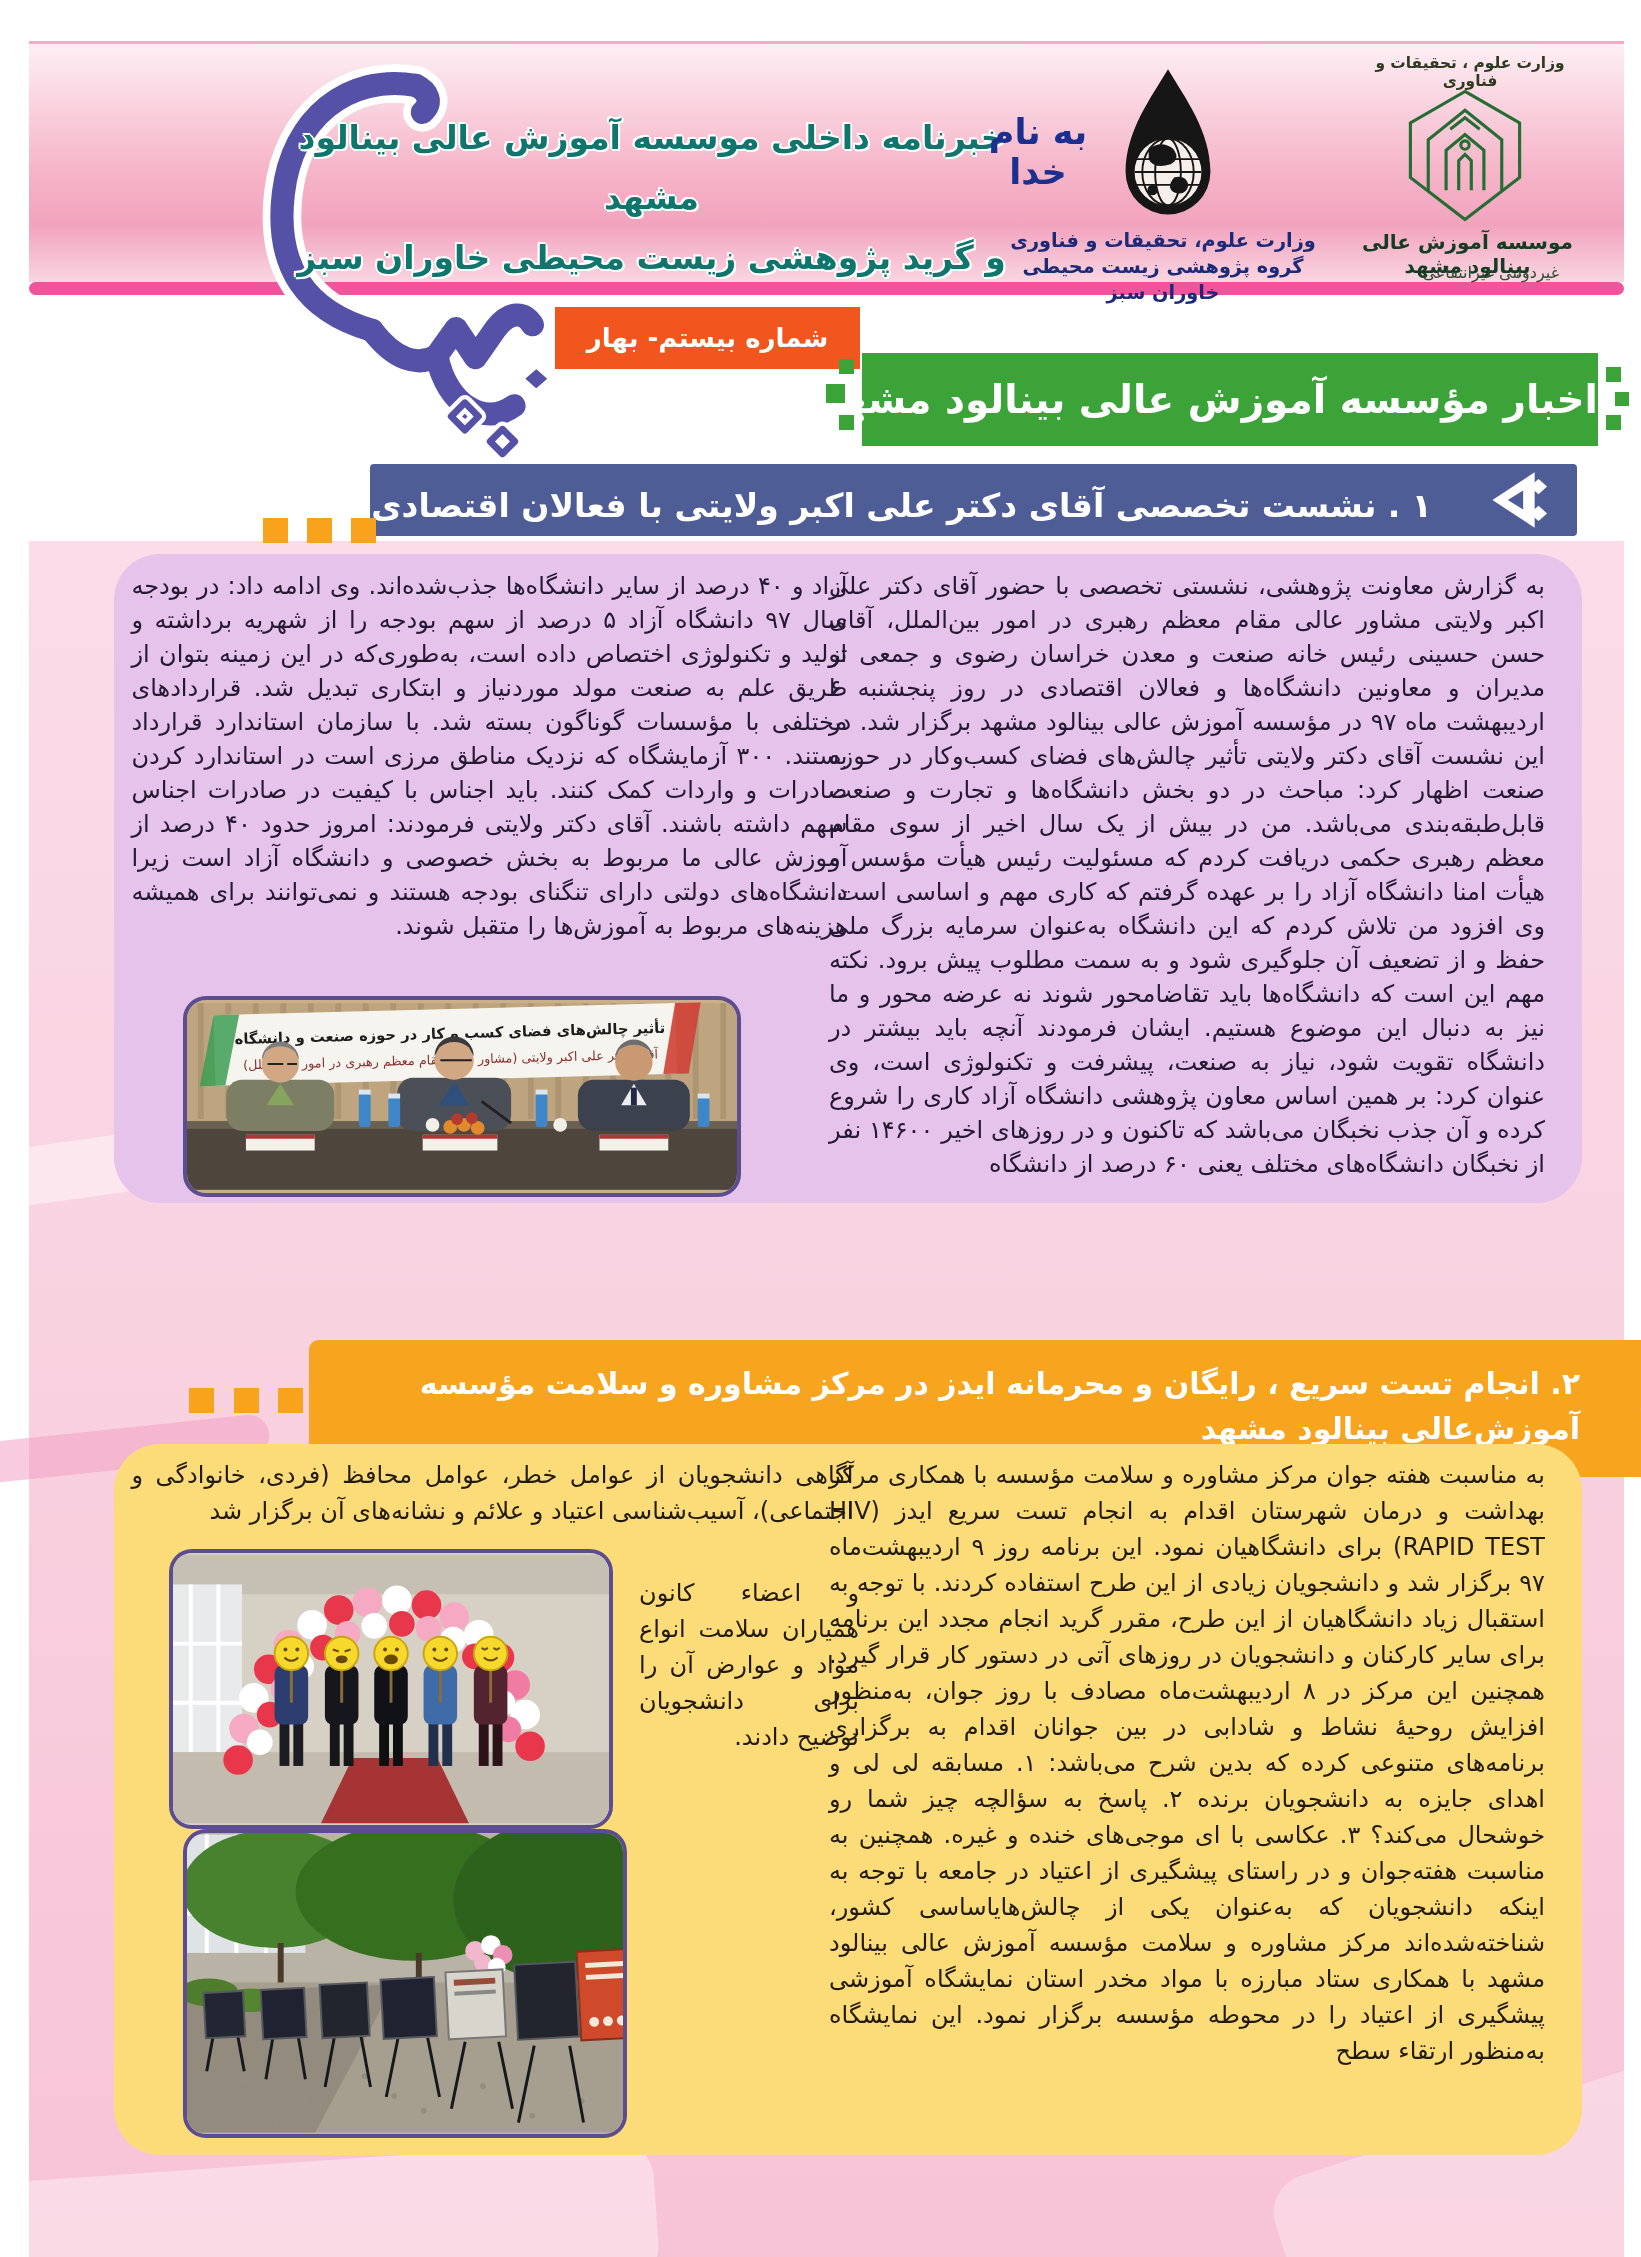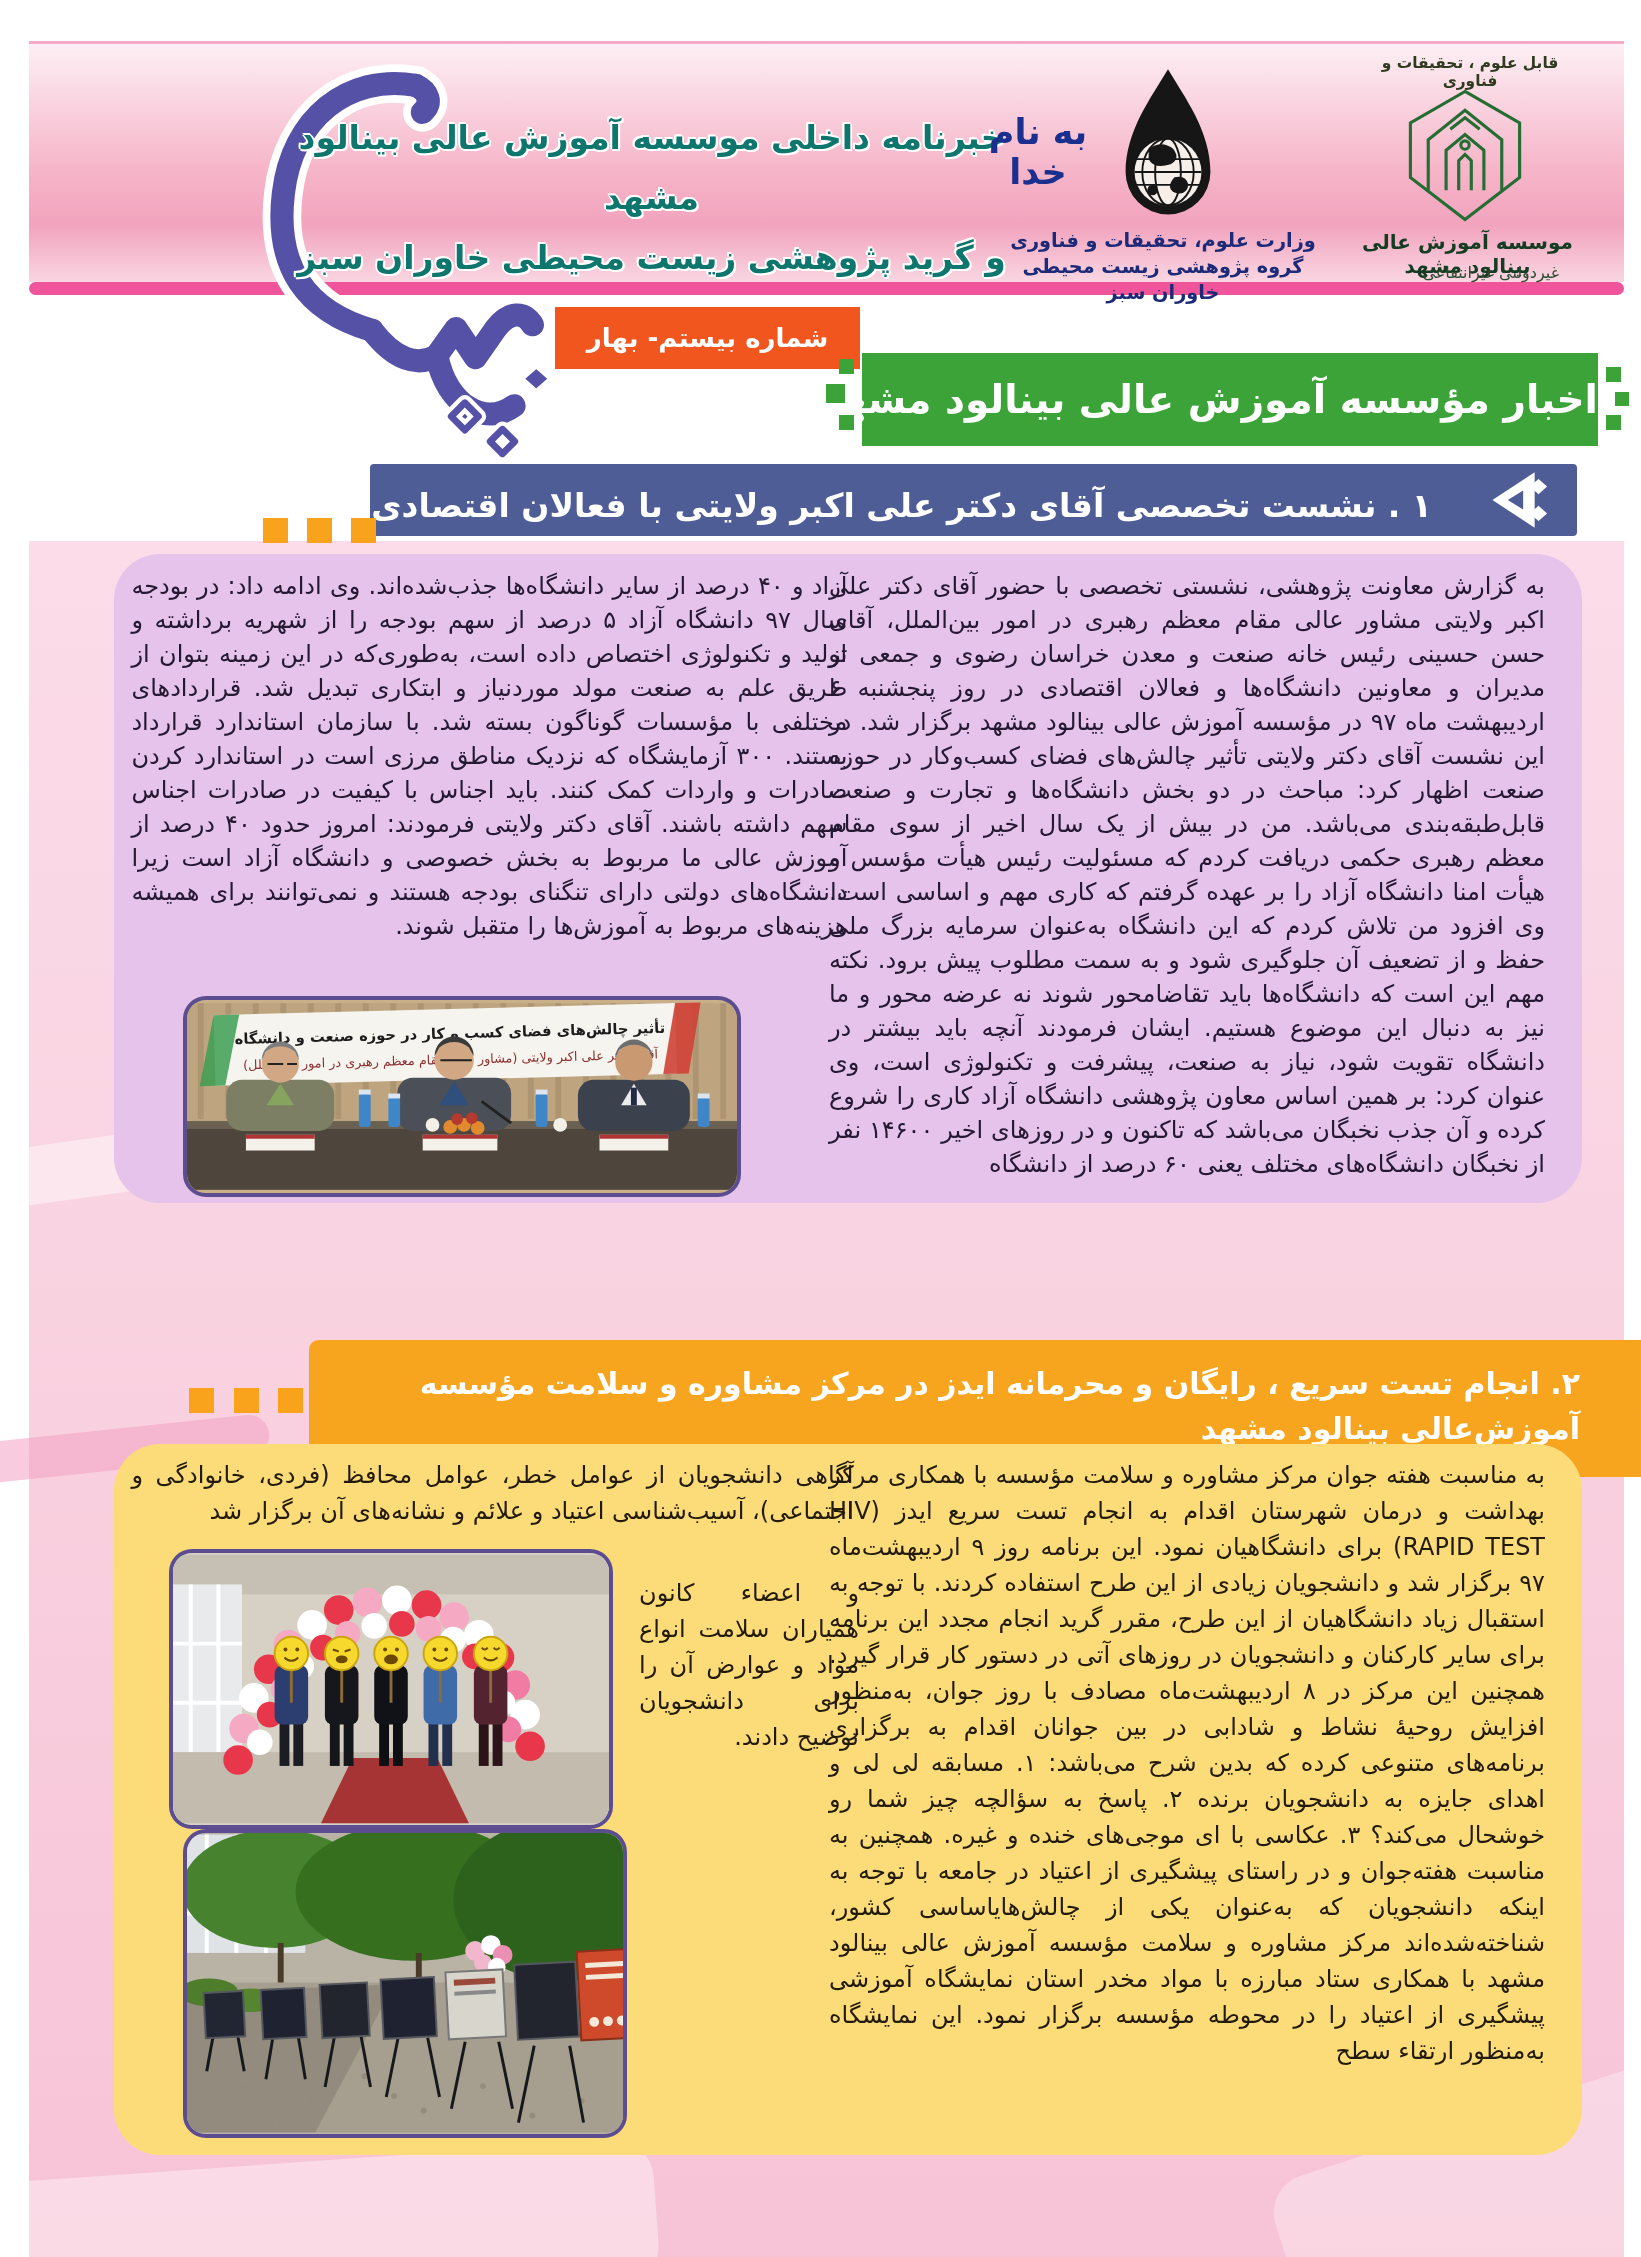--- a/index.html
+++ b/index.html
@@ -122,21 +122,21 @@
       <path d="M30,66 q10,-7 19,0 q6,8 -2,12 q-13,4 -17,-4 z"></path>
       <path d="M50,88 q9,-2 11,6 q-2,9 -11,6 q-7,-4 0,-12 z"></path>
       <circle cx="33" cy="98" r="4"></circle>
     </g>
   </svg>
   <div class="abs ministry-caption">
     <div>وزارت علوم، تحقیقات و فناوری</div>
     <div>گروه پژوهشی زیست محیطی خاوران سبز</div>
   </div>
 
-  <div class="abs emblem-top-caption">قابل علوم ، تحقیقات و فناوری</div>
+  <div class="abs emblem-top-caption">وزارت علوم ، تحقیقات و فناوری</div>
   <svg class="abs" style="left:1402px;top:87px;" width="126" height="137" viewBox="0 0 120 130">
     <g fill="none" stroke="#256d33" stroke-width="3">
       <path d="M60,4 L112,34 L112,86 L60,126 L8,86 L8,34 Z"></path>
       <path d="M25,98 L25,50 L60,22 L95,50 L95,98"></path>
       <path d="M42,98 L42,60 L60,45 L78,60 L78,98"></path>
       <path d="M54,98 L54,70 L60,64 L66,70 L66,98"></path>
       <path d="M46,40 L60,29 L74,40"></path>
       <circle cx="60" cy="55" r="4"></circle>
     </g>
   </svg>

